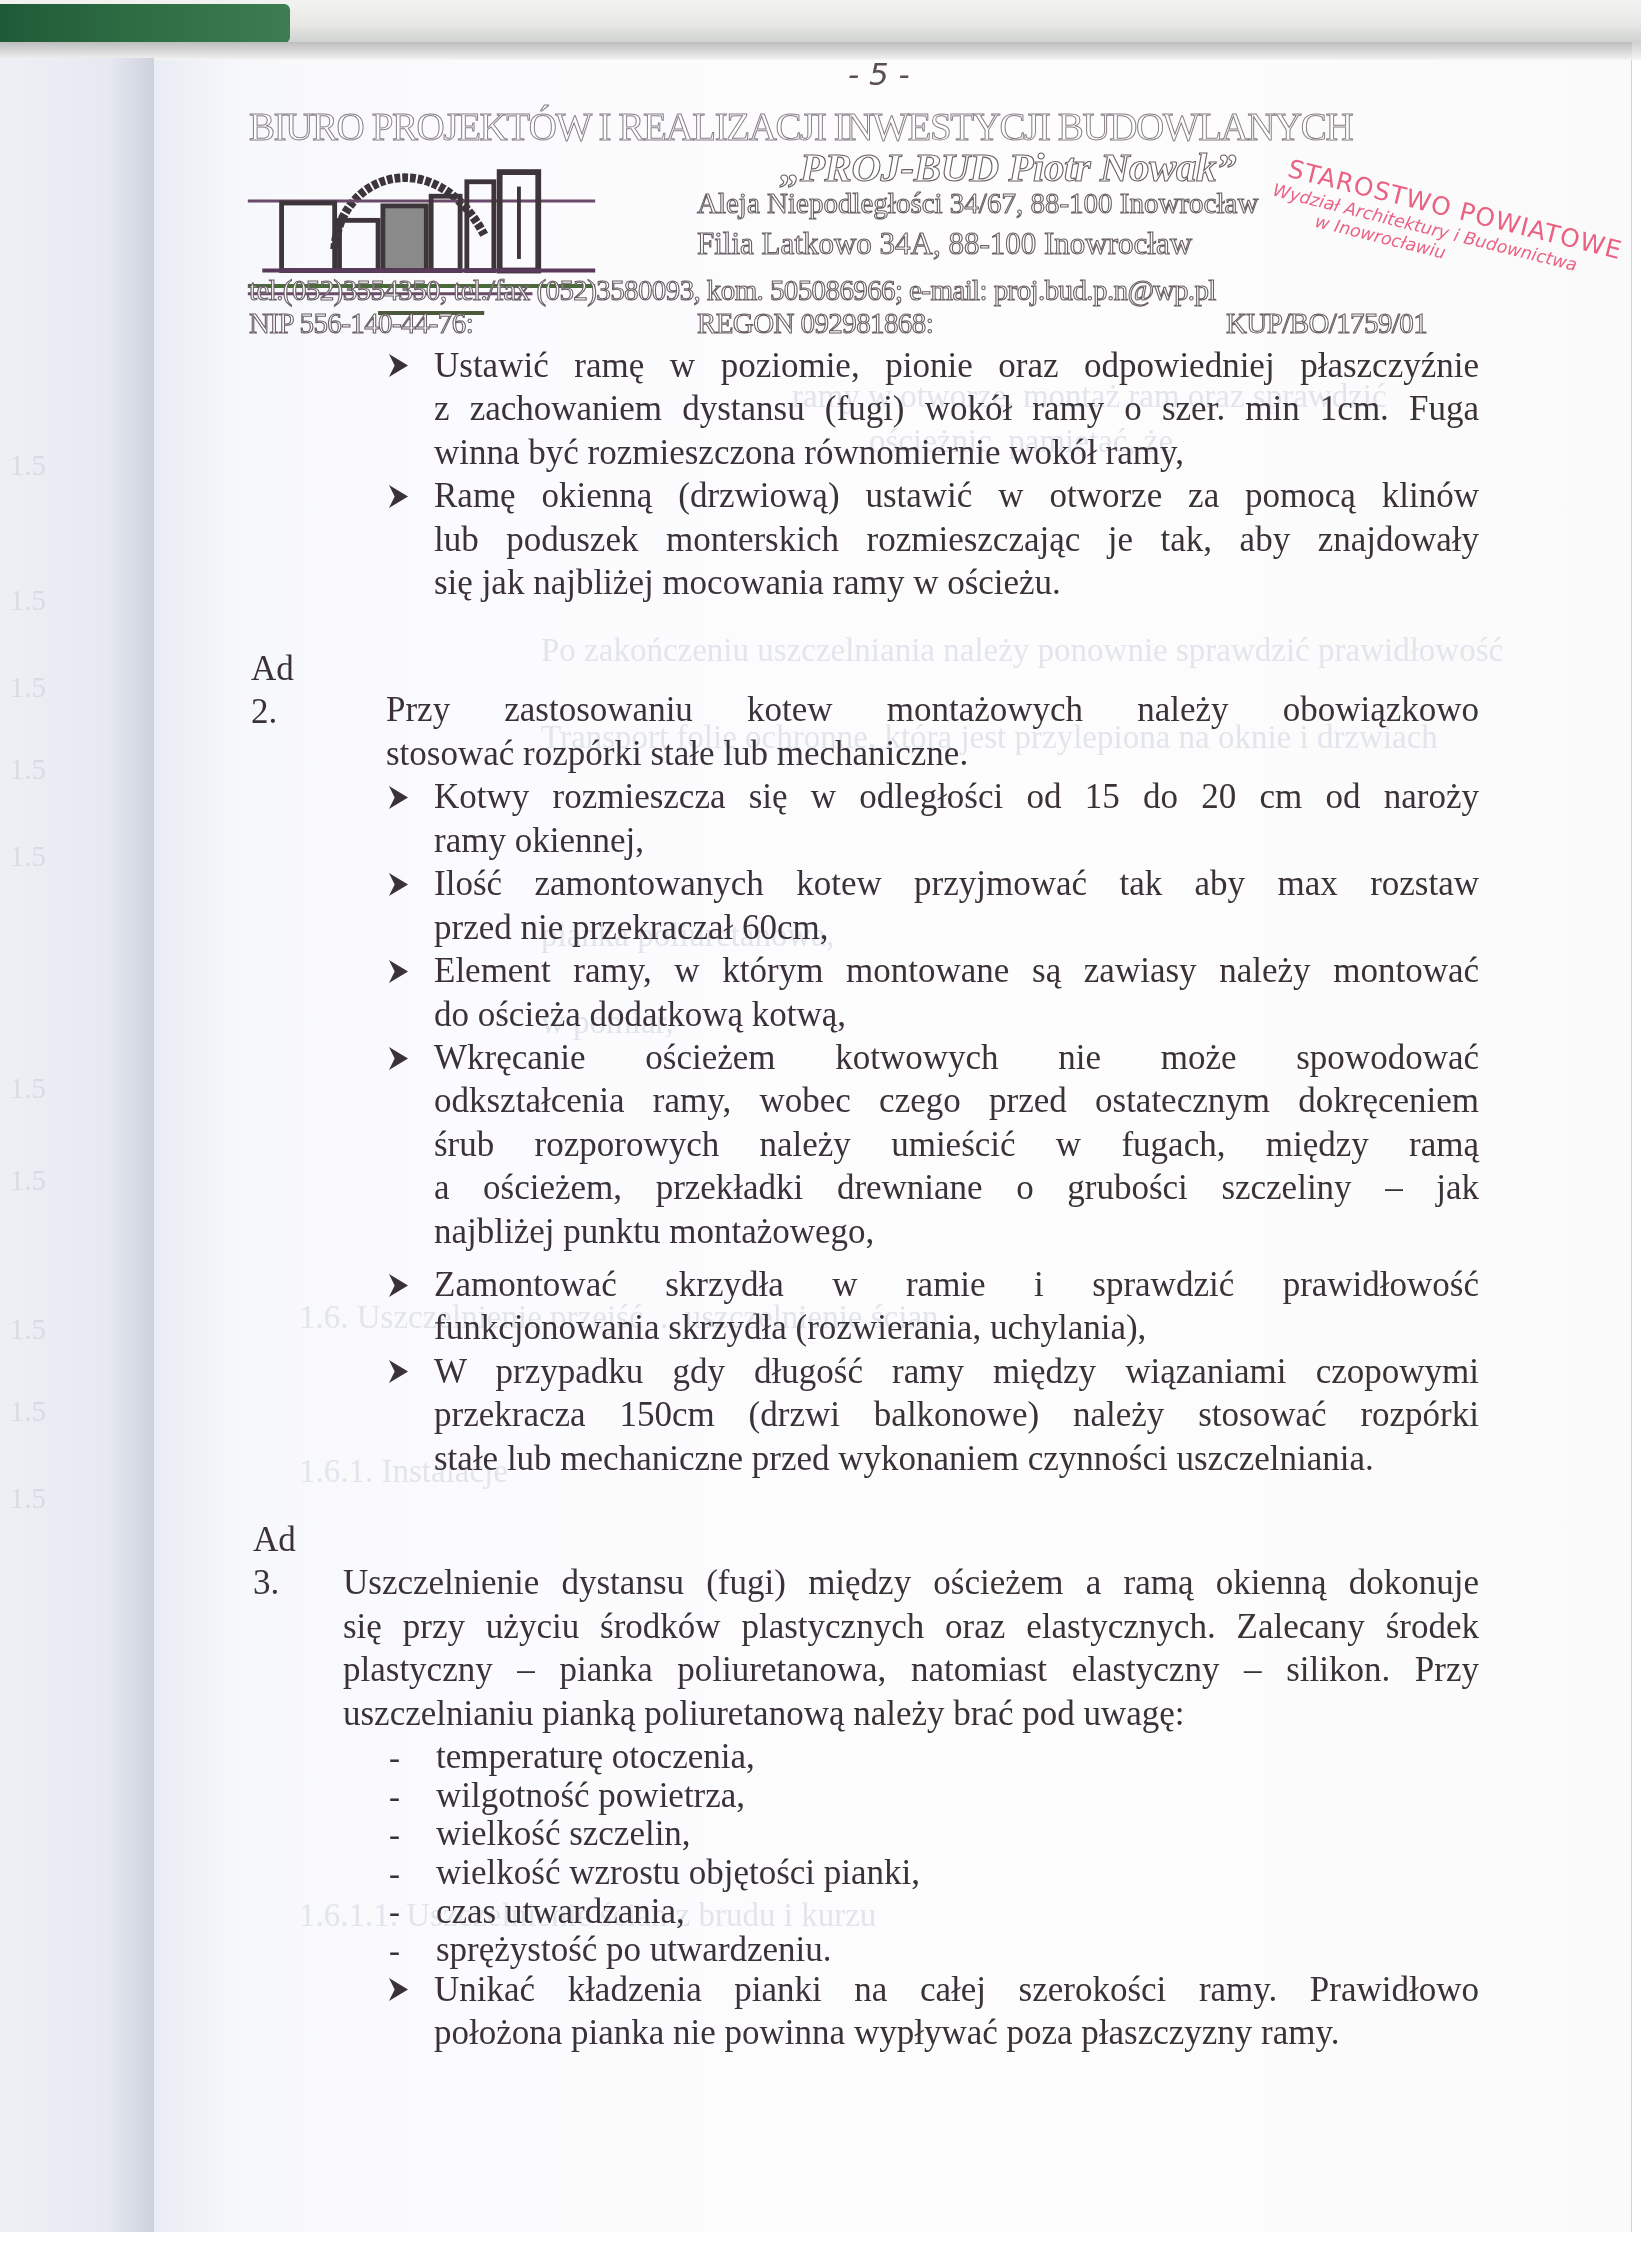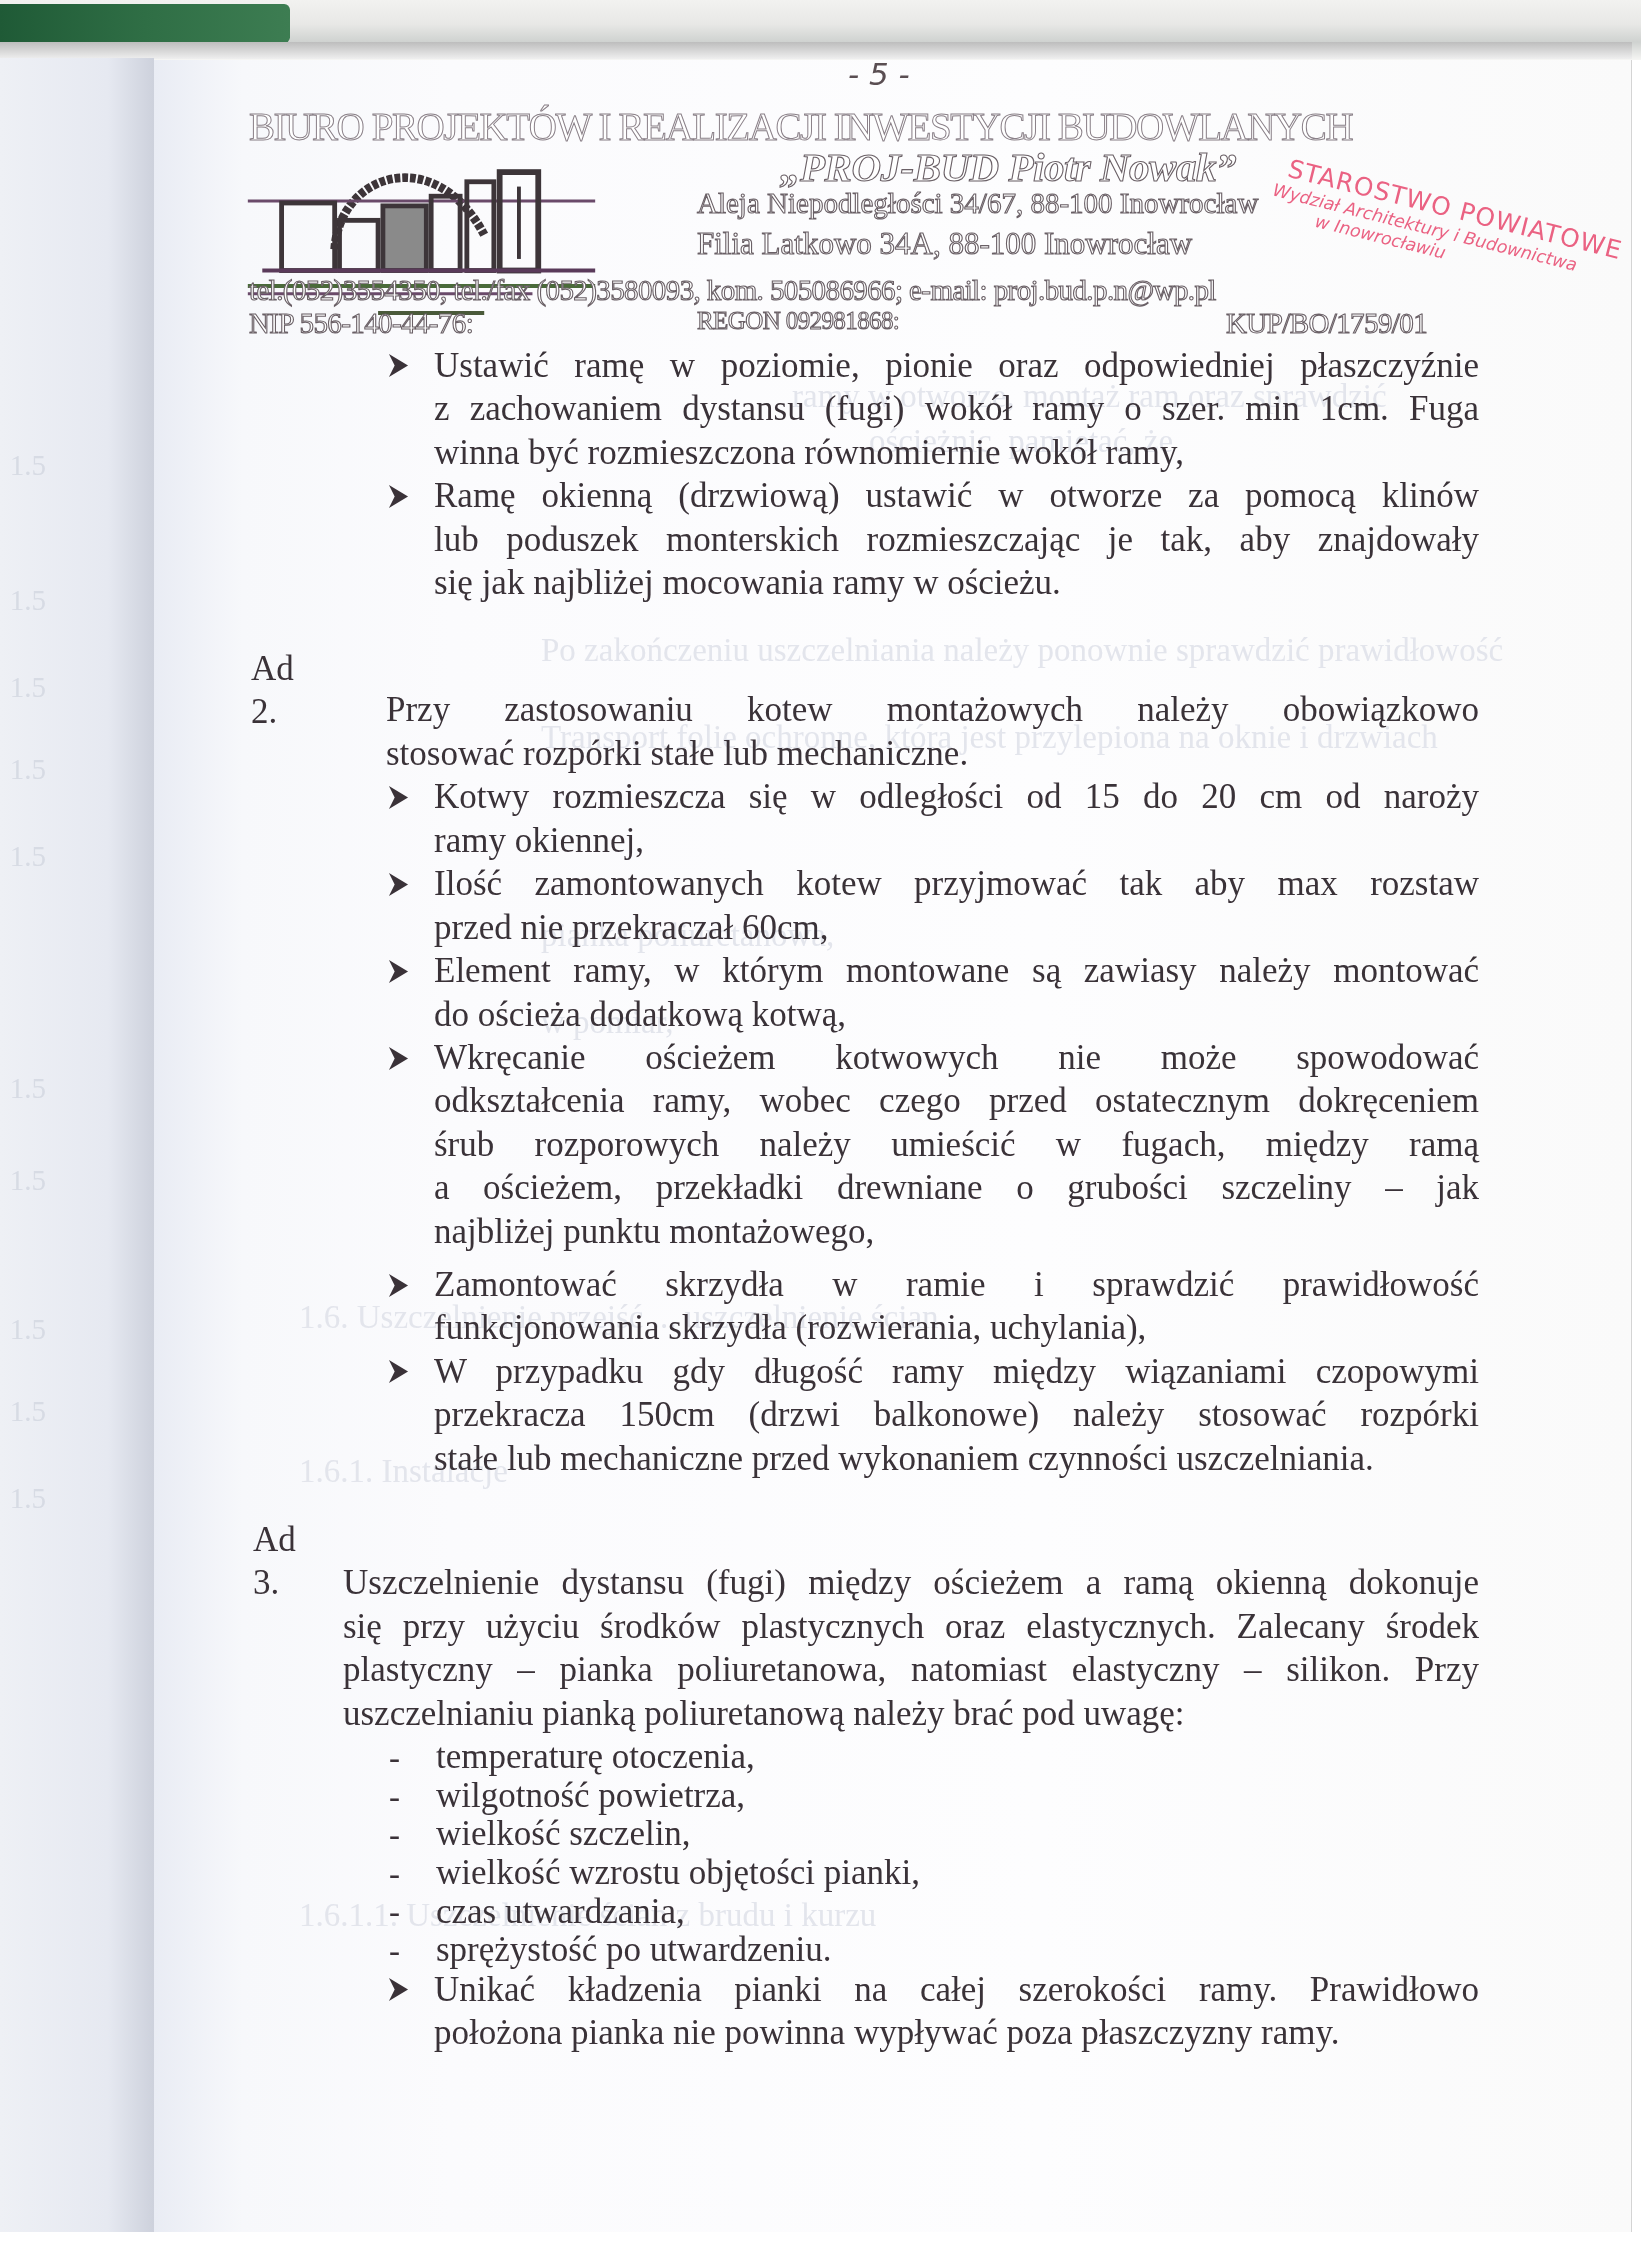--- a/index.html
+++ b/index.html
@@ -51,21 +51,21 @@
     -webkit-text-stroke:1.1px #6a6066;
     font-family:"Liberation Serif", serif;
     position:absolute; white-space:nowrap;
   }
   .hdr-office { left:249px; top:104px; font-size:39px; letter-spacing:-1.4px; -webkit-text-stroke:1px #8a8088; }
   .hdr-company { left:780px; top:143px; font-size:41px; font-style:italic; font-weight:bold; letter-spacing:-0.5px; }
   .hdr-addr1 { left:697px; top:187px; font-size:29px; }
   .hdr-addr2 { left:697px; top:226px; font-size:31px; }
   .hdr-contact { left:249px; top:274px; font-size:29px; letter-spacing:-0.6px; }
   .hdr-nip { left:249px; top:307px; font-size:29px; letter-spacing:-0.6px; }
-  .hdr-regon { left:697px; top:307px; font-size:25px; letter-spacing:-0.6px; }
+  .hdr-regon { left:697px; top:307px; font-size:29px; letter-spacing:-0.6px; }
   .hdr-kup { left:1226px; top:307px; font-size:29px; letter-spacing:-0.6px; }
   .logo { position:absolute; left:243px; top:143px; width:357px; height:174px; }
   
   .stamp {
     position:absolute; left:1292px; top:154px; transform:rotate(14deg); transform-origin:left top;
     color:#e8486e; font-family:"DejaVu Sans", sans-serif; opacity:0.85;
   }
   .stamp .s1 { font-size:25px; letter-spacing:1px; white-space:nowrap; }
   .stamp .s2 { font-size:17.4px; margin-left:-9.7px; white-space:nowrap; font-style:italic; }
   .stamp .s3 { font-size:17.4px; margin-left:39px; white-space:nowrap; font-style:italic; }

